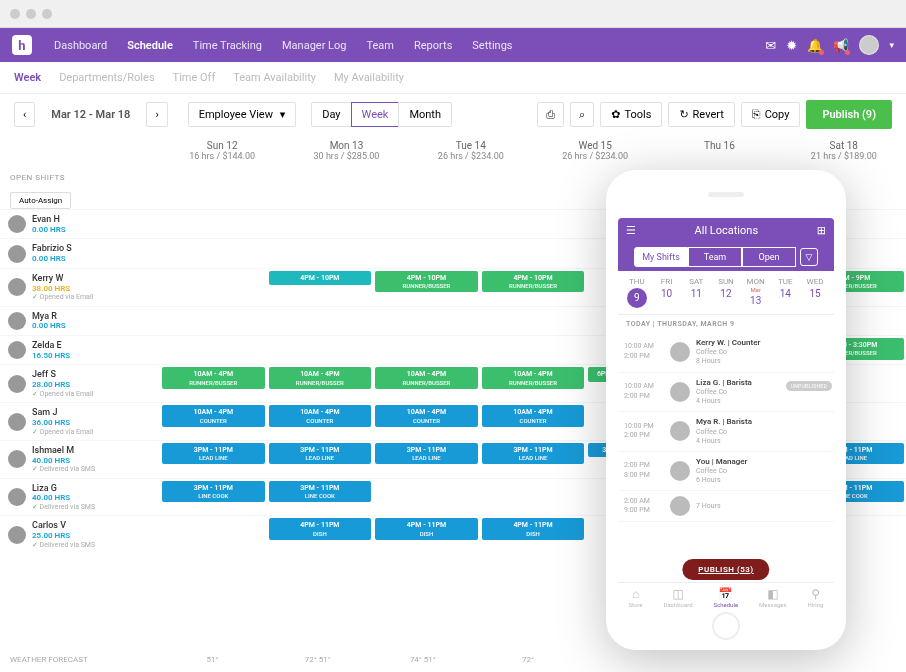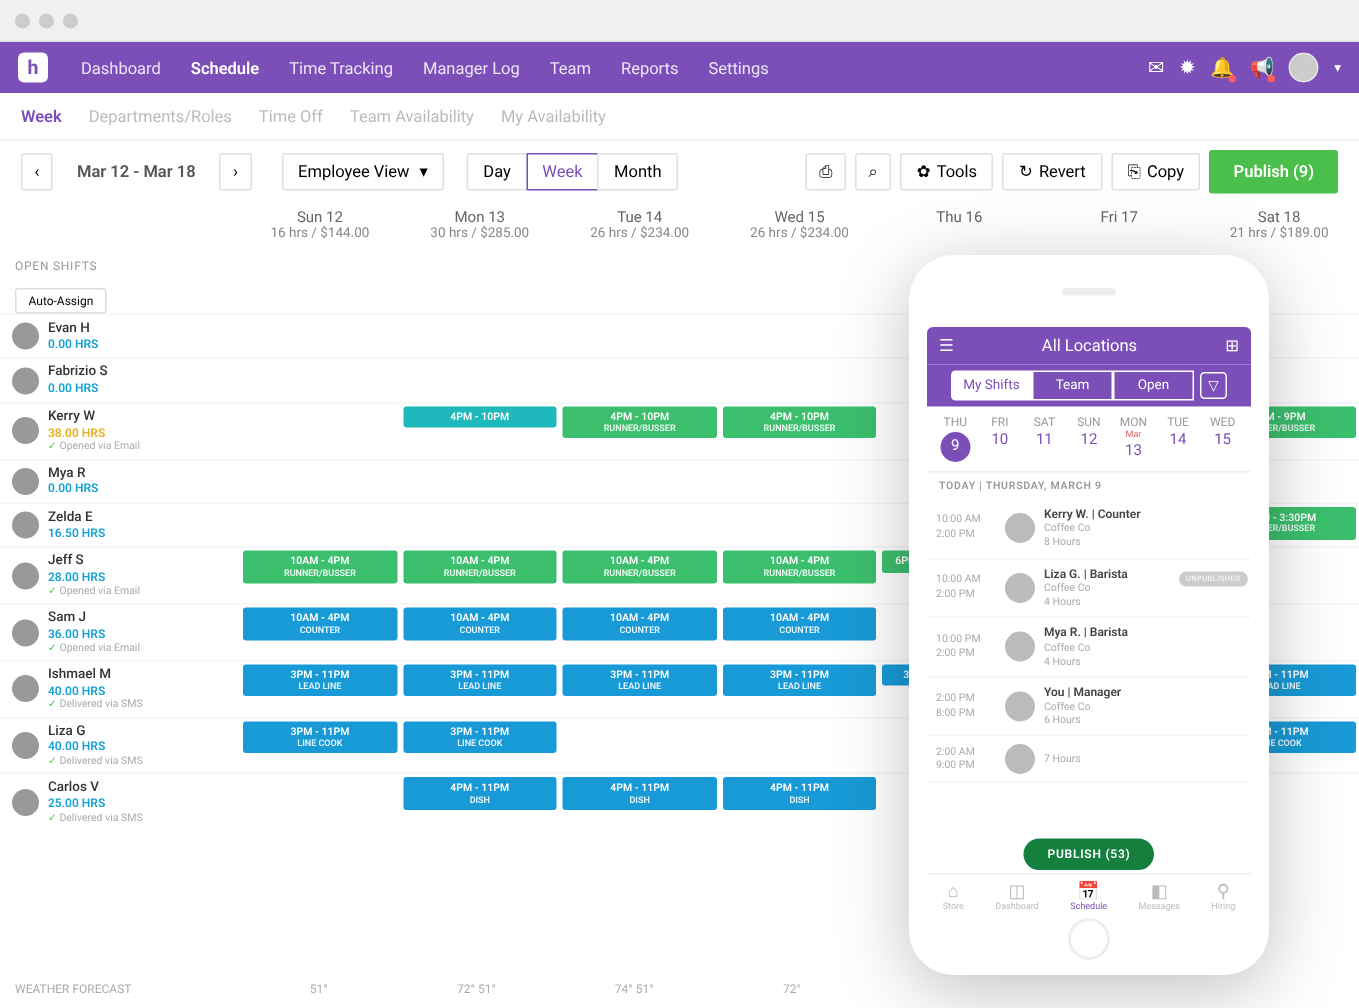--- a/index.html
+++ b/index.html
@@ -78,21 +78,21 @@
 .pd .num { font-size: 10px; color: #7b4fb7; margin-top: 2px; }
 .pd.active .num { background: #7b4fb7; color: white; border-radius: 50%; width: 20px; height: 20px; line-height: 20px; display: inline-block; }
 .phone-today { font-size: 7px; color: #999; padding: 5px 8px; letter-spacing: 0.5px; font-weight: 600; }
 .pshift { display: flex; padding: 5px 6px; border-bottom: 1px solid #f5f5f5; font-size: 8px; align-items: center; position: relative; }
 .pshift .times { width: 40px; color: #aaa; font-size: 7px; line-height: 1.4; }
 .pshift .pav { width: 20px; height: 20px; border-radius: 50%; background: #bbb; margin: 0 6px; }
 .pshift .pinfo { line-height: 1.3; }
 .pshift .pname { font-weight: 600; color: #444; }
 .pshift .ploc { color: #aaa; font-size: 7px; }
 .unpub-badge { position: absolute; right: 2px; top: 8px; background: #ccc; color: white; font-size: 5px; padding: 2px 5px; border-radius: 7px; letter-spacing: 0.3px; }
-.phone-publish { position: absolute; bottom: 70px; left: 50%; transform: translateX(-50%); background: #15803d; color: white; font-size: 8px; font-weight: 600; padding: 6px 16px; border-radius: 14px; letter-spacing: 0.5px; cursor:pointer; }
+.phone-publish { position: absolute; bottom: 70px; left: 50%; transform: translateX(-50%); background: #7f1d1d; color: white; font-size: 8px; font-weight: 600; padding: 6px 16px; border-radius: 14px; letter-spacing: 0.5px; cursor:pointer;text-decoration:underline; }
 .phone-tabs { position: absolute; bottom: 40px; left: 12px; right: 12px; display: flex; justify-content: space-around; border-top: 1px solid #eee; padding: 4px 0 2px; font-size: 6px; color: #bbb; }
 .ptab { text-align: center; cursor:pointer; }
 .ptab.active { color: #7b4fb7; }
 .ptab .pico { font-size: 12px; display: block; }
 </style>
 </head>
 <body>
 
 <div class="browser-chrome">
   <div class="chrome-dot"></div>
@@ -163,24 +163,20 @@
       <div class="day-col-head">
         <div class="d">Tue 14</div>
         <div>26 hrs / $234.00</div>
       </div>
       <div class="day-col-head">
         <div class="d">Wed 15</div>
         <div>26 hrs / $234.00</div>
       </div>
       <div class="day-col-head">
         <div class="d">Thu 16</div>
-        <div></div>
-      </div>
-      <div class="day-col-head">
-        <div class="d">Fri 17</div>
         <div></div>
       </div>
       <div class="day-col-head">
         <div class="d">Sat 18</div>
         <div>21 hrs / $189.00</div>
       </div>
     </div>
   <div class="open-label">OPEN SHIFTS</div>
   <div class="auto-assign">Auto-Assign</div>
   <div id="emp-rows">

